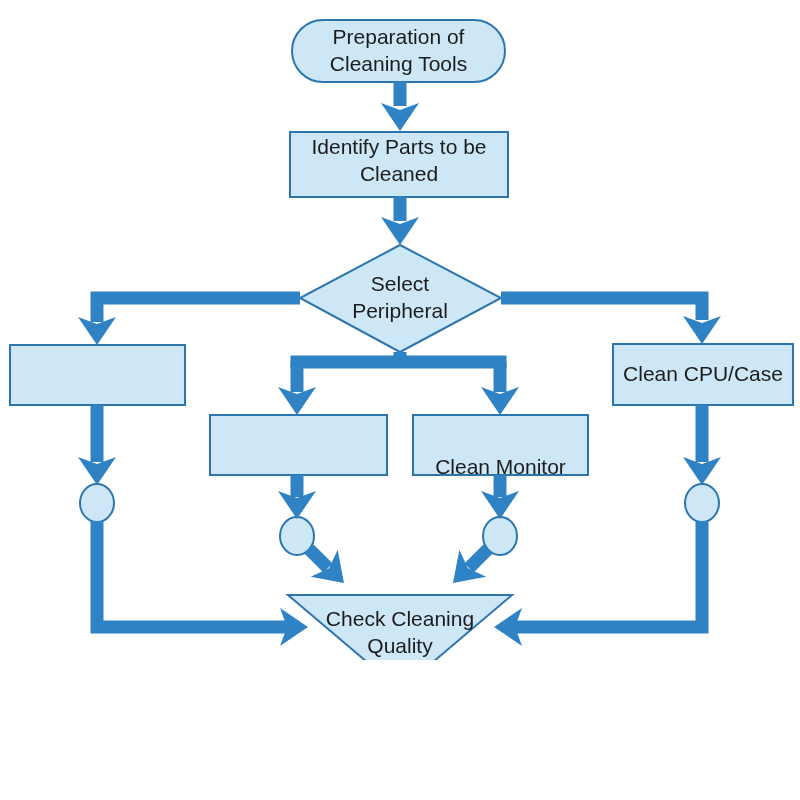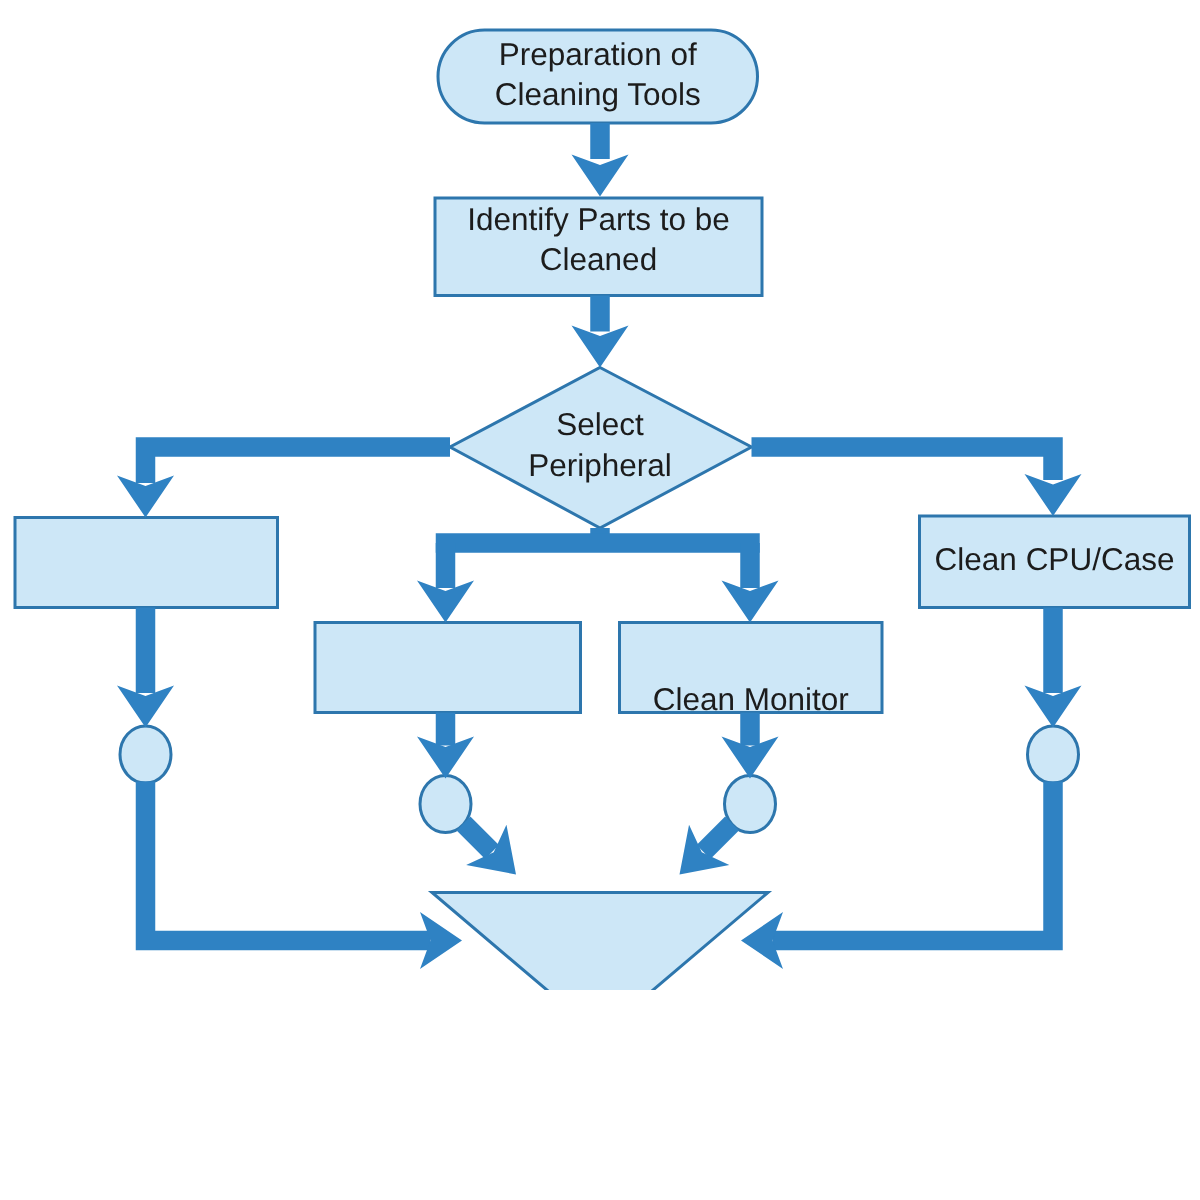--- a/index.html
+++ b/index.html
@@ -113,15 +113,17 @@
   </svg>
 
   <div class="node-label" style="left:282px; top:20px;  width:233px; height:62px;">Preparation of
 Cleaning Tools</div>
   <div class="node-label" style="left:279px; top:128px; width:240px; height:65px;">Identify Parts to be
 Cleaned</div>
   <div class="node-label" style="left:300px; top:252px; width:200px; height:92px;">Select
 Peripheral</div>
   <div class="node-label" style="left:603px; top:344px; width:200px; height:61px;">Clean CPU/Case</div>
   <div class="node-label" style="left:403px; top:437px; width:195px; height:60px;">Clean Monitor</div>
+  <div class="node-label" style="left:288px; top:597px; width:224px; height:72px;">Check Cleaning
+Quality</div>
   <div class="node-label" style="left:291px; top:768px; width:223px; height:58px;">End</div>
 
 </div>
 
 </body></html>

